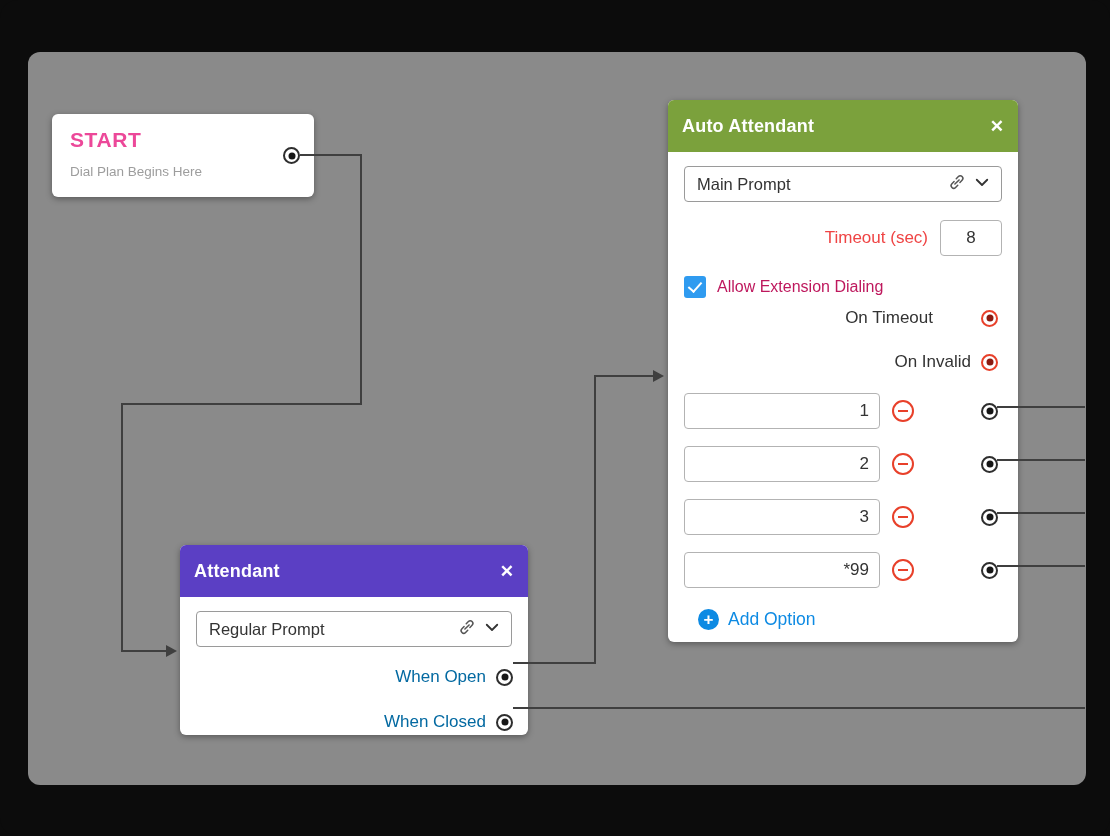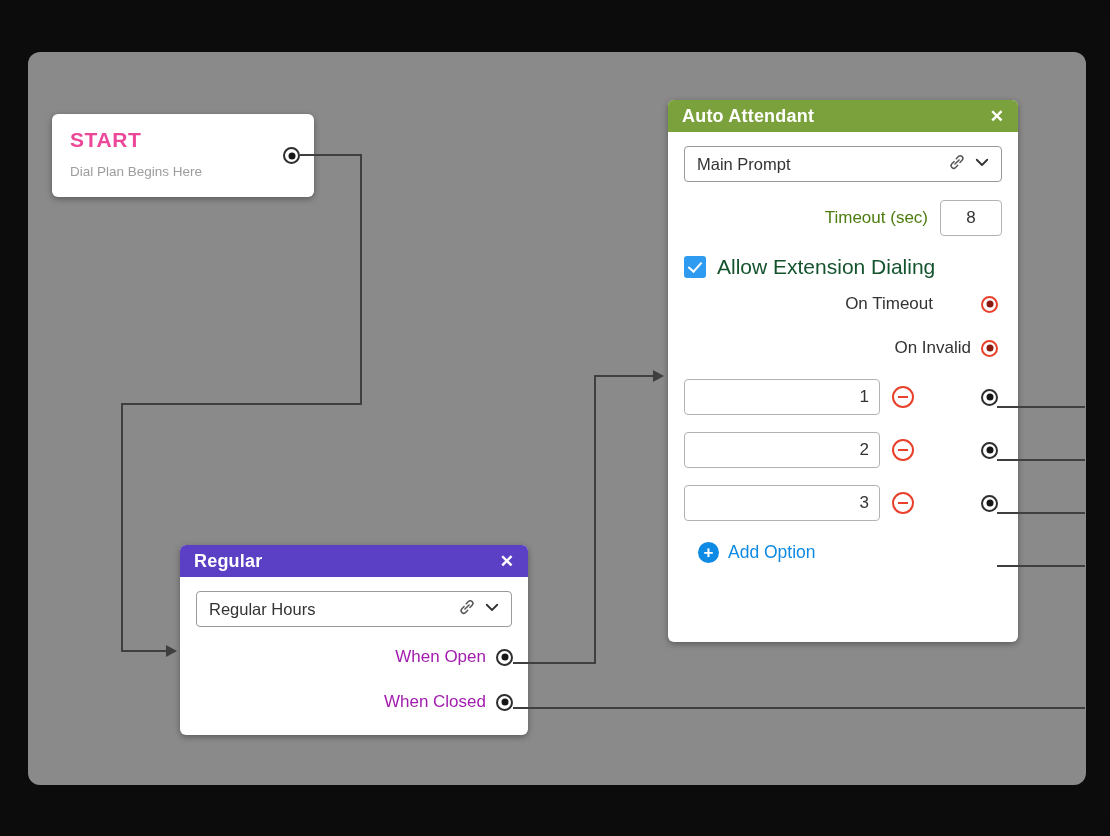--- a/index.html
+++ b/index.html
@@ -8,21 +8,21 @@
   #canvas {
     position:absolute; left:28px; top:52px; width:1058px; height:733px;
     background:#8a8a8a; border-radius:12px;
   }
   
   .node {
     position:absolute; background:#fff; border-radius:6px;
     box-shadow:0 2px 6px rgba(0,0,0,0.35);
   }
   .node-header {
-    height:32px; display:flex; align-items:center; justify-content:space-between;
+    height:52px; display:flex; align-items:center; justify-content:space-between;
     padding:0 14px; border-radius:6px 6px 0 0; color:#fff;
   }
   .node-header .title { font-size:18px; font-weight:bold; letter-spacing:0.2px; }
   .node-header .close { font-size:17px; font-weight:bold; cursor:pointer; line-height:1; }
   .node-body { padding:14px 16px 13px 16px; }
   
   .port {
     width:17px; height:17px; border-radius:50%; background:#fff;
     border:2.5px solid #2e2e2e; position:relative; flex:0 0 auto;
   }
@@ -49,44 +49,44 @@
   #start-node .start-title { font-size:21px; font-weight:bold; color:#ec4899; letter-spacing:0.6px; }
   #start-node .start-sub { font-size:13.5px; color:#9d9d9d; margin-top:12px; }
   #start-node .port { position:absolute; right:14px; top:33px; }
   
   #schedule-node { left:180px; top:545px; width:348px; height:190px; }
   #schedule-node .node-header { background:#5b3fc4; }
   .out-row {
     height:28px; display:flex; align-items:center; justify-content:flex-end;
     gap:10px; padding-right:0px;
   }
-  .out-row .out-label { font-size:17px; color:#a21caf; }
+  .out-row .out-label { font-size:17px; color:#0369a1; }
   #schedule-node .out-row { margin-top:16px; padding-right:0; }
   #schedule-node .out-row + .out-row { margin-top:17px; }
   #schedule-node .out-row .port { margin-right:-1px; }
   
   #aa-node { left:668px; top:100px; width:350px; height:542px; }
   #aa-node .node-header { background:#7ba13c; }
   #aa-node .node-body { padding:14px 16px 22px 16px; }
   .timeout-row { margin-top:18px; height:36px; display:flex; align-items:center; justify-content:flex-end; gap:12px; }
-  .timeout-row .t-label { font-size:17px; color:#4d7c0f; }
+  .timeout-row .t-label { font-size:17px; color:#ef4444; }
   .timeout-input { width:62px; text-align:center; }
   .check-row { margin-top:18px; height:26px; display:flex; align-items:center; gap:11px; }
   .checkbox {
     width:22px; height:22px; border-radius:3px; background:#2f9bf0; position:relative; cursor:pointer; flex:0 0 auto;
   }
   .checkbox::after {
     content:""; position:absolute; left:7px; top:3px; width:6px; height:11px;
     border:solid #fff; border-width:0 2.5px 2.5px 0; transform:rotate(42deg);
   }
-  .check-row .c-label { font-size:21px; color:#14532d; }
+  .check-row .c-label { font-size:16px; color:#be185d; }
   .redout-row { height:24px; display:flex; align-items:center; justify-content:flex-end; gap:10px; }
   .redout-row .out-label { font-size:17px; color:#333; }
   .redout-row .port, .opt-row .port { margin-right:4px; }
-  #aa-out-timeout { margin-top:12px;gap:48px; }
+  #aa-out-timeout { margin-top:6px;gap:48px; }
   #aa-out-invalid { margin-top:20px;text-align:center; }
   .opt-row { display:flex; align-items:center; }
   .opt-row.first { margin-top:19px; }
   .opt-row + .opt-row { margin-top:17px; }
   .opt-input { width:196px; text-align:right; padding-right:10px; }
   .minus-btn {
     width:22px; height:22px; margin-left:12px; border-radius:50%;
     border:2px solid #e8402a; position:relative; cursor:pointer; flex:0 0 auto; background:#fff;
   }
   .minus-btn::after {
@@ -112,26 +112,26 @@
   <div id="canvas"></div>
 
   <div class="node" id="start-node">
     <div class="start-title">START</div>
     <div class="start-sub">Dial Plan Begins Here</div>
     <div class="port"></div>
   </div>
 
   <div class="node" id="schedule-node">
     <div class="node-header">
-      <span class="title">Regular</span>
+      <span class="title">Attendant</span>
       <span class="close">✕</span>
     </div>
     <div class="node-body">
       <div class="dropdown">
-        <span class="value">Regular Hours</span>
+        <span class="value">Regular Prompt</span>
         <span>
           <svg width="20" height="20" viewBox="0 0 24 24">
               <path d="M9.5 14.5 L14.5 9.5 M8.5 11.5 l-2.6 2.6 a3.1,3.1 0 0 0 4.4,4.4 l2.6-2.6 M15.5 12.5 l2.6-2.6 a3.1,3.1 0 0 0 -4.4,-4.4 l-2.6 2.6" stroke="#555" stroke-width="1.8" fill="none" stroke-linecap="round"></path>
             </svg>
         </span>
         <span style="margin-left:6px;">
           <svg width="18" height="18" viewBox="0 0 24 24">
               <polyline points="5 9 12 16 19 9" stroke="#333" stroke-width="2.4" fill="none" stroke-linecap="round" stroke-linejoin="round"></polyline>
             </svg>
         </span>
@@ -193,20 +193,26 @@
         <span class="port"></span>
       </div>
       <div class="opt-row">
         <input class="text-input opt-input" value="2" style="">
         <span class="minus-btn"></span>
         <span class="spacer"></span>
         <span class="port"></span>
       </div>
       <div class="opt-row">
         <input class="text-input opt-input" value="3" style="">
+        <span class="minus-btn"></span>
+        <span class="spacer"></span>
+        <span class="port"></span>
+      </div>
+      <div class="opt-row">
+        <input class="text-input opt-input" value="*99" style="">
         <span class="minus-btn"></span>
         <span class="spacer"></span>
         <span class="port"></span>
       </div>
 
       <div class="add-row">
         <span class="plus-icon">+</span>
         <span class="add-label">Add Option</span>
       </div>
     </div>

